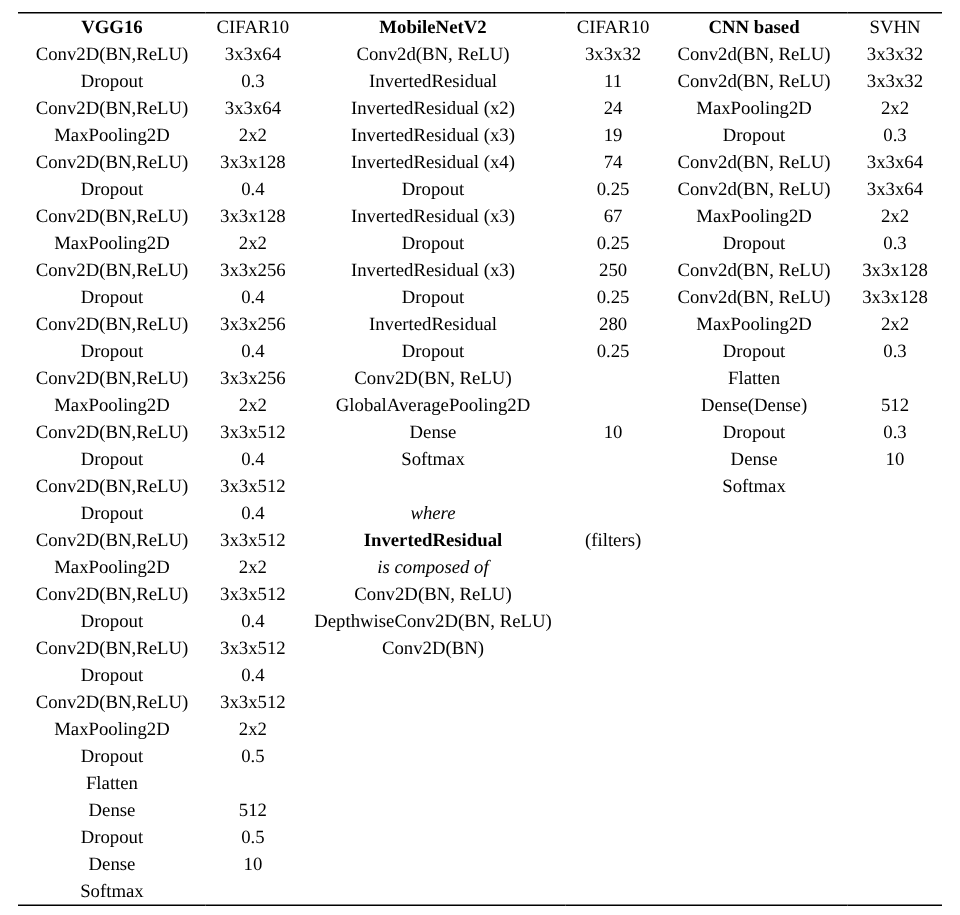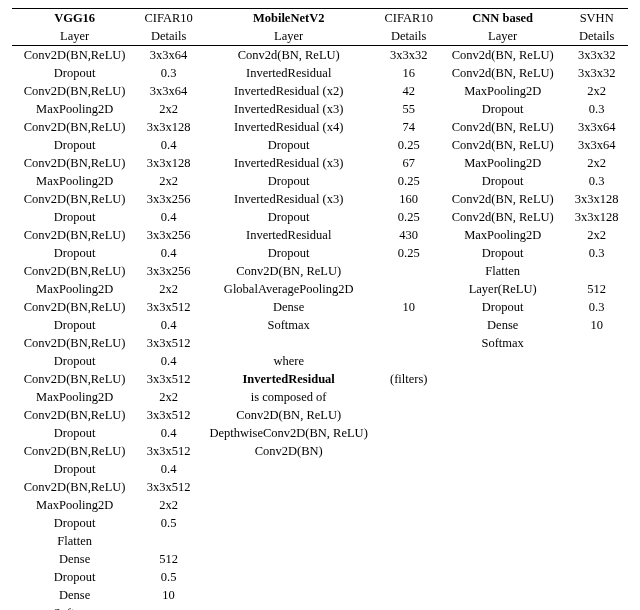--- a/index.html
+++ b/index.html
@@ -36,21 +36,21 @@
   tr.top-rule td, tr.top-rule th {
     border-top: 1.5px solid #000;
   }
   tr.mid-rule td, tr.mid-rule th {
     border-bottom: 1px solid #000;
   }
   tr.bot-rule td {
     border-bottom: 1.5px solid #000;
   }
   .b { font-weight: 700; text-align: center; }
-  .i { }
+  .i { font-style: italic; }
 </style>
 </head>
 <body>
 
 <div class="table-wrap">
 <table>
   <colgroup>
     <col class="c1">
         <col class="c2">
     <col class="c3">
@@ -62,60 +62,52 @@
   <tbody>
         <tr class="top-rule">
     <td class="b">VGG16</td>
     <td>CIFAR10</td>
     <td class="b">MobileNetV2</td>
     <td>CIFAR10</td>
     <td class="b">CNN based</td>
     <td>SVHN</td>
   </tr>
 
-  <tr class="mid-rule">
-    <td>Layer</td>
-    <td>Details</td>
-    <td>Layer</td>
-    <td>Details</td>
-    <td>Layer</td>
-    <td>Details</td>
-  </tr>
 
   </tbody>
       <tbody id="body-rows">
         <tr>
           <td>Conv2D(BN,ReLU)</td>
           <td>3x3x64</td>
           <td>Conv2d(BN, ReLU)</td>
           <td>3x3x32</td>
           <td>Conv2d(BN, ReLU)</td>
           <td>3x3x32</td>
         </tr>
         <tr>
           <td>Dropout</td>
           <td>0.3</td>
           <td>InvertedResidual</td>
-          <td>16</td>
+          <td>11</td>
           <td>Conv2d(BN, ReLU)</td>
           <td>3x3x32</td>
         </tr>
         <tr>
           <td>Conv2D(BN,ReLU)</td>
           <td>3x3x64</td>
           <td>InvertedResidual (x2)</td>
-          <td>42</td>
+          <td>24</td>
           <td>MaxPooling2D</td>
           <td>2x2</td>
         </tr>
         <tr>
           <td>MaxPooling2D</td>
           <td>2x2</td>
           <td>InvertedResidual (x3)</td>
-          <td>55</td>
+          <td>19</td>
           <td>Dropout</td>
           <td>0.3</td>
         </tr>
         <tr>
           <td>Conv2D(BN,ReLU)</td>
           <td>3x3x128</td>
           <td>InvertedResidual (x4)</td>
           <td>74</td>
           <td>Conv2d(BN, ReLU)</td>
           <td>3x3x64</td>
@@ -141,37 +133,37 @@
           <td>2x2</td>
           <td>Dropout</td>
           <td>0.25</td>
           <td>Dropout</td>
           <td>0.3</td>
         </tr>
         <tr>
           <td>Conv2D(BN,ReLU)</td>
           <td>3x3x256</td>
           <td>InvertedResidual (x3)</td>
-          <td>160</td>
+          <td>250</td>
           <td>Conv2d(BN, ReLU)</td>
           <td>3x3x128</td>
         </tr>
         <tr>
           <td>Dropout</td>
           <td>0.4</td>
           <td>Dropout</td>
           <td>0.25</td>
           <td>Conv2d(BN, ReLU)</td>
           <td>3x3x128</td>
         </tr>
         <tr>
           <td>Conv2D(BN,ReLU)</td>
           <td>3x3x256</td>
           <td>InvertedResidual</td>
-          <td>430</td>
+          <td>280</td>
           <td>MaxPooling2D</td>
           <td>2x2</td>
         </tr>
         <tr>
           <td>Dropout</td>
           <td>0.4</td>
           <td>Dropout</td>
           <td>0.25</td>
           <td>Dropout</td>
           <td>0.3</td>
@@ -182,21 +174,21 @@
           <td>Conv2D(BN, ReLU)</td>
           <td></td>
           <td>Flatten</td>
           <td></td>
         </tr>
         <tr>
           <td>MaxPooling2D</td>
           <td>2x2</td>
           <td>GlobalAveragePooling2D</td>
           <td></td>
-          <td>Layer(ReLU)</td>
+          <td>Dense(Dense)</td>
           <td>512</td>
         </tr>
         <tr>
           <td>Conv2D(BN,ReLU)</td>
           <td>3x3x512</td>
           <td>Dense</td>
           <td>10</td>
           <td>Dropout</td>
           <td>0.3</td>
         </tr>

